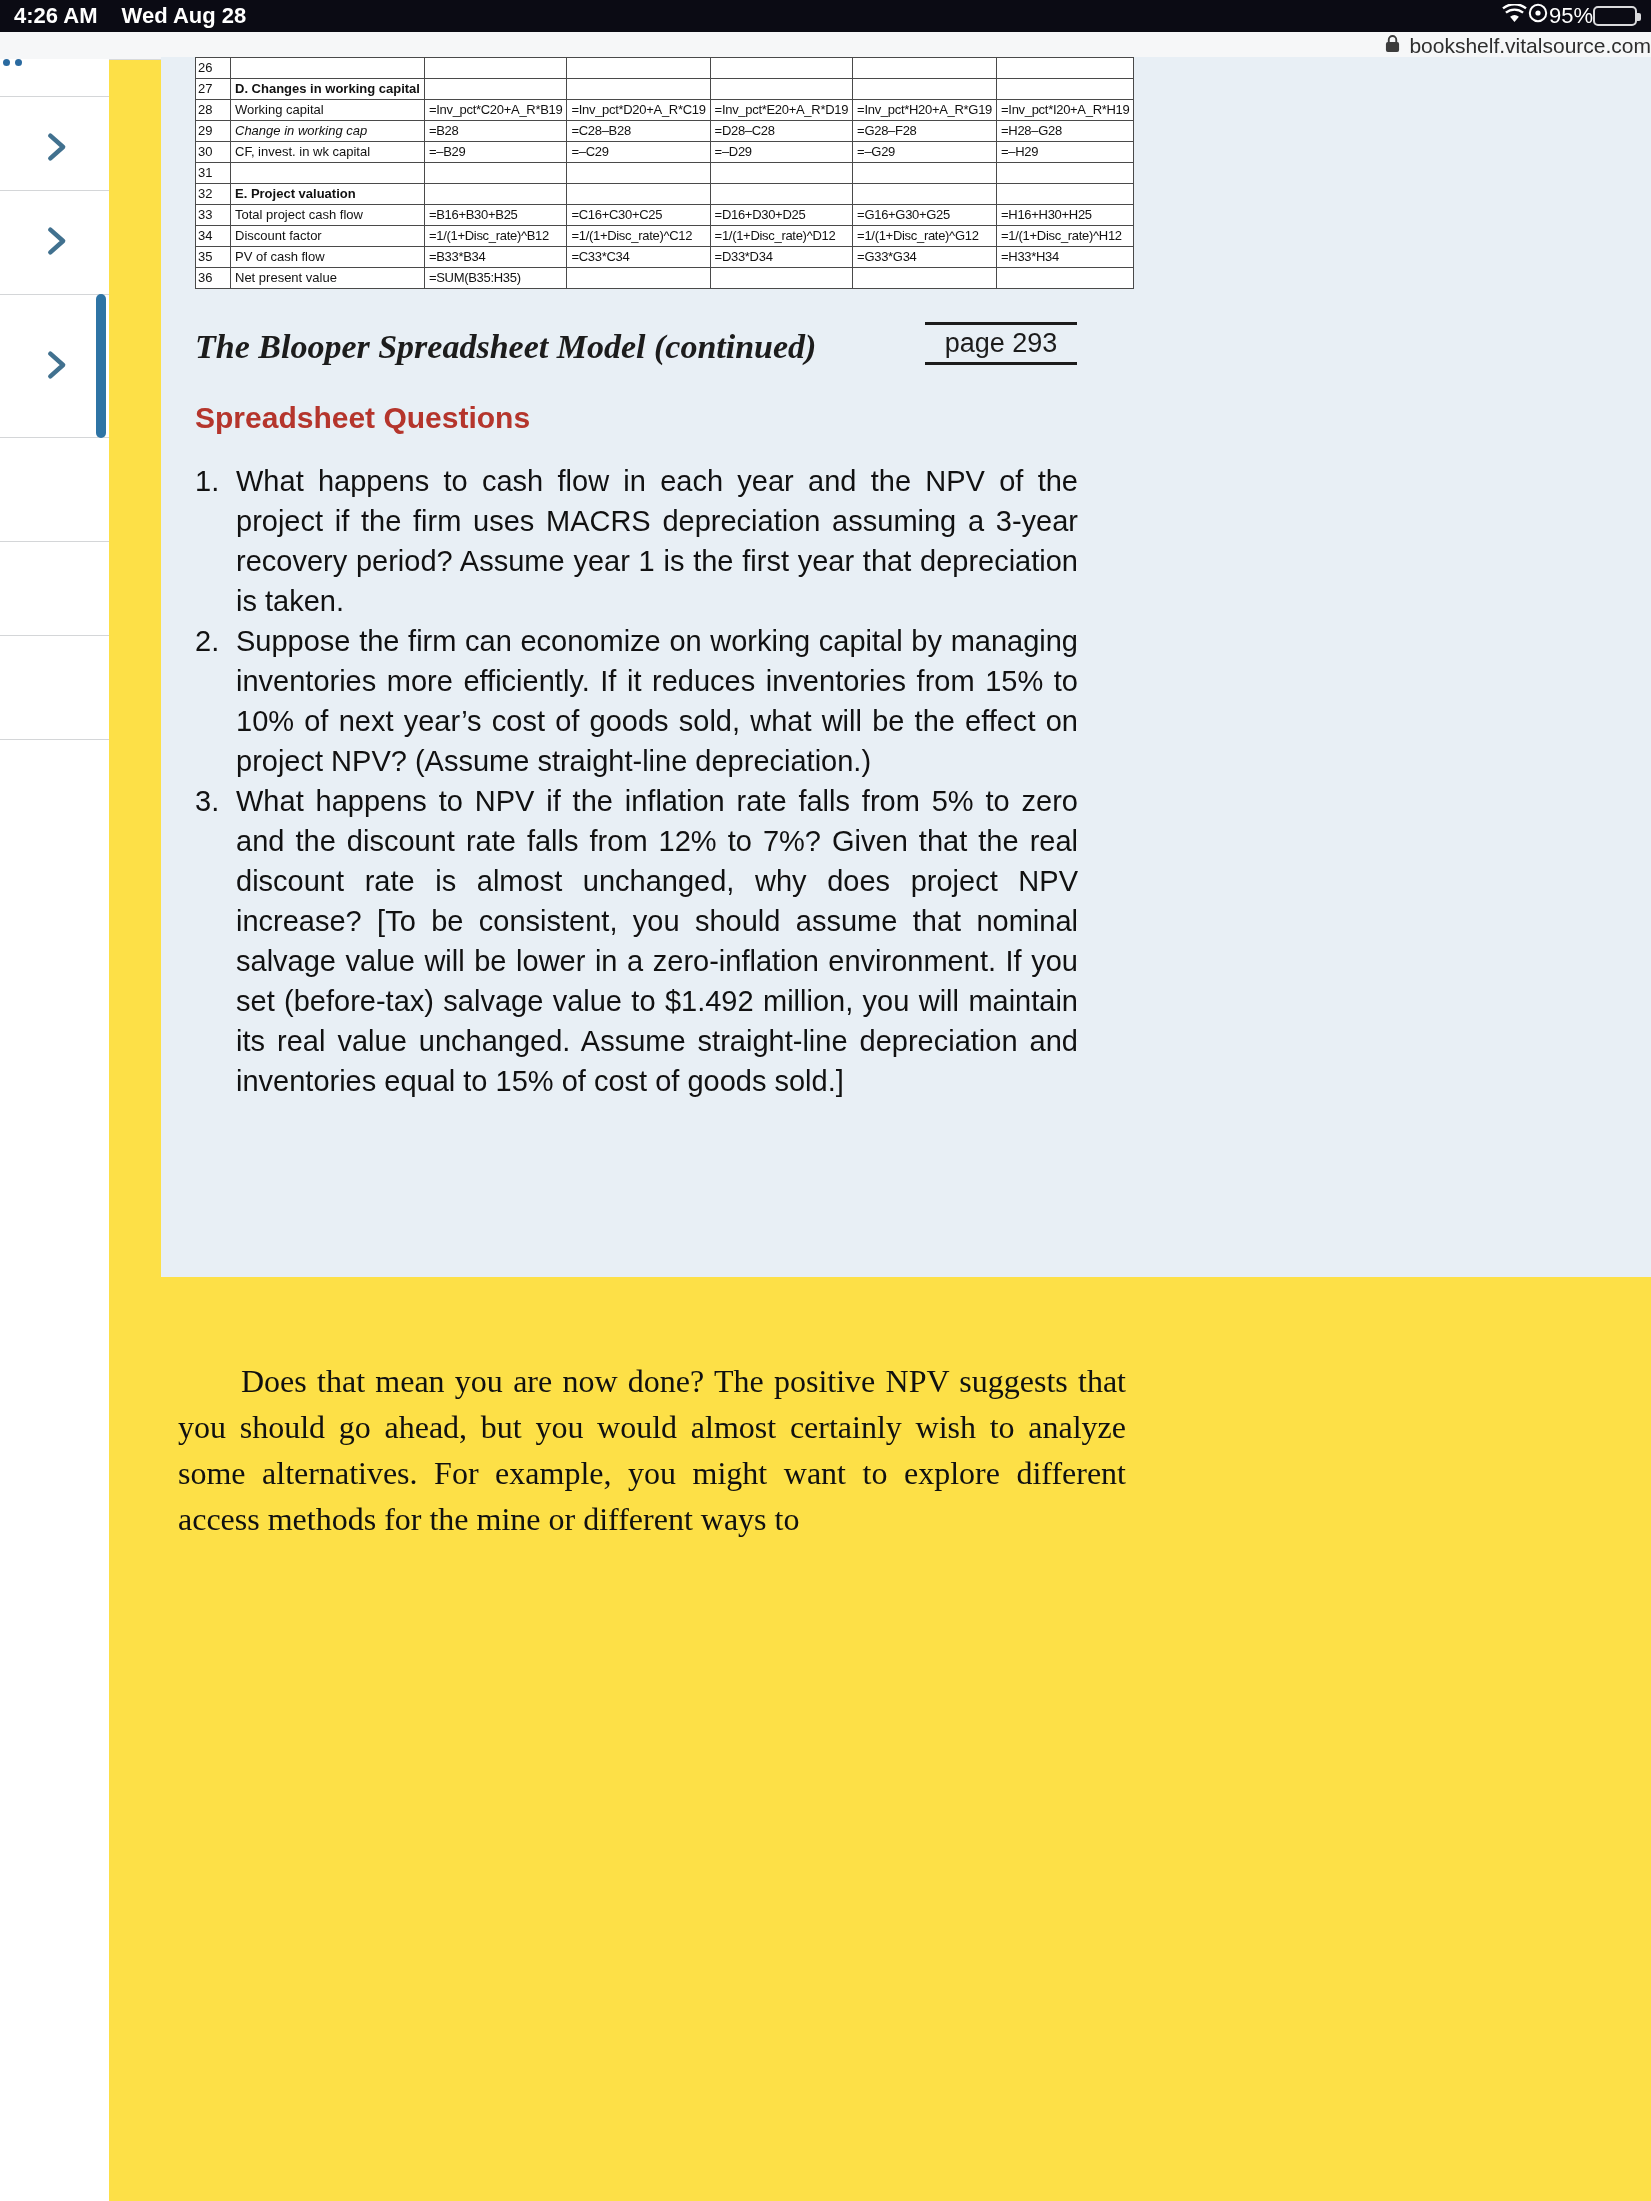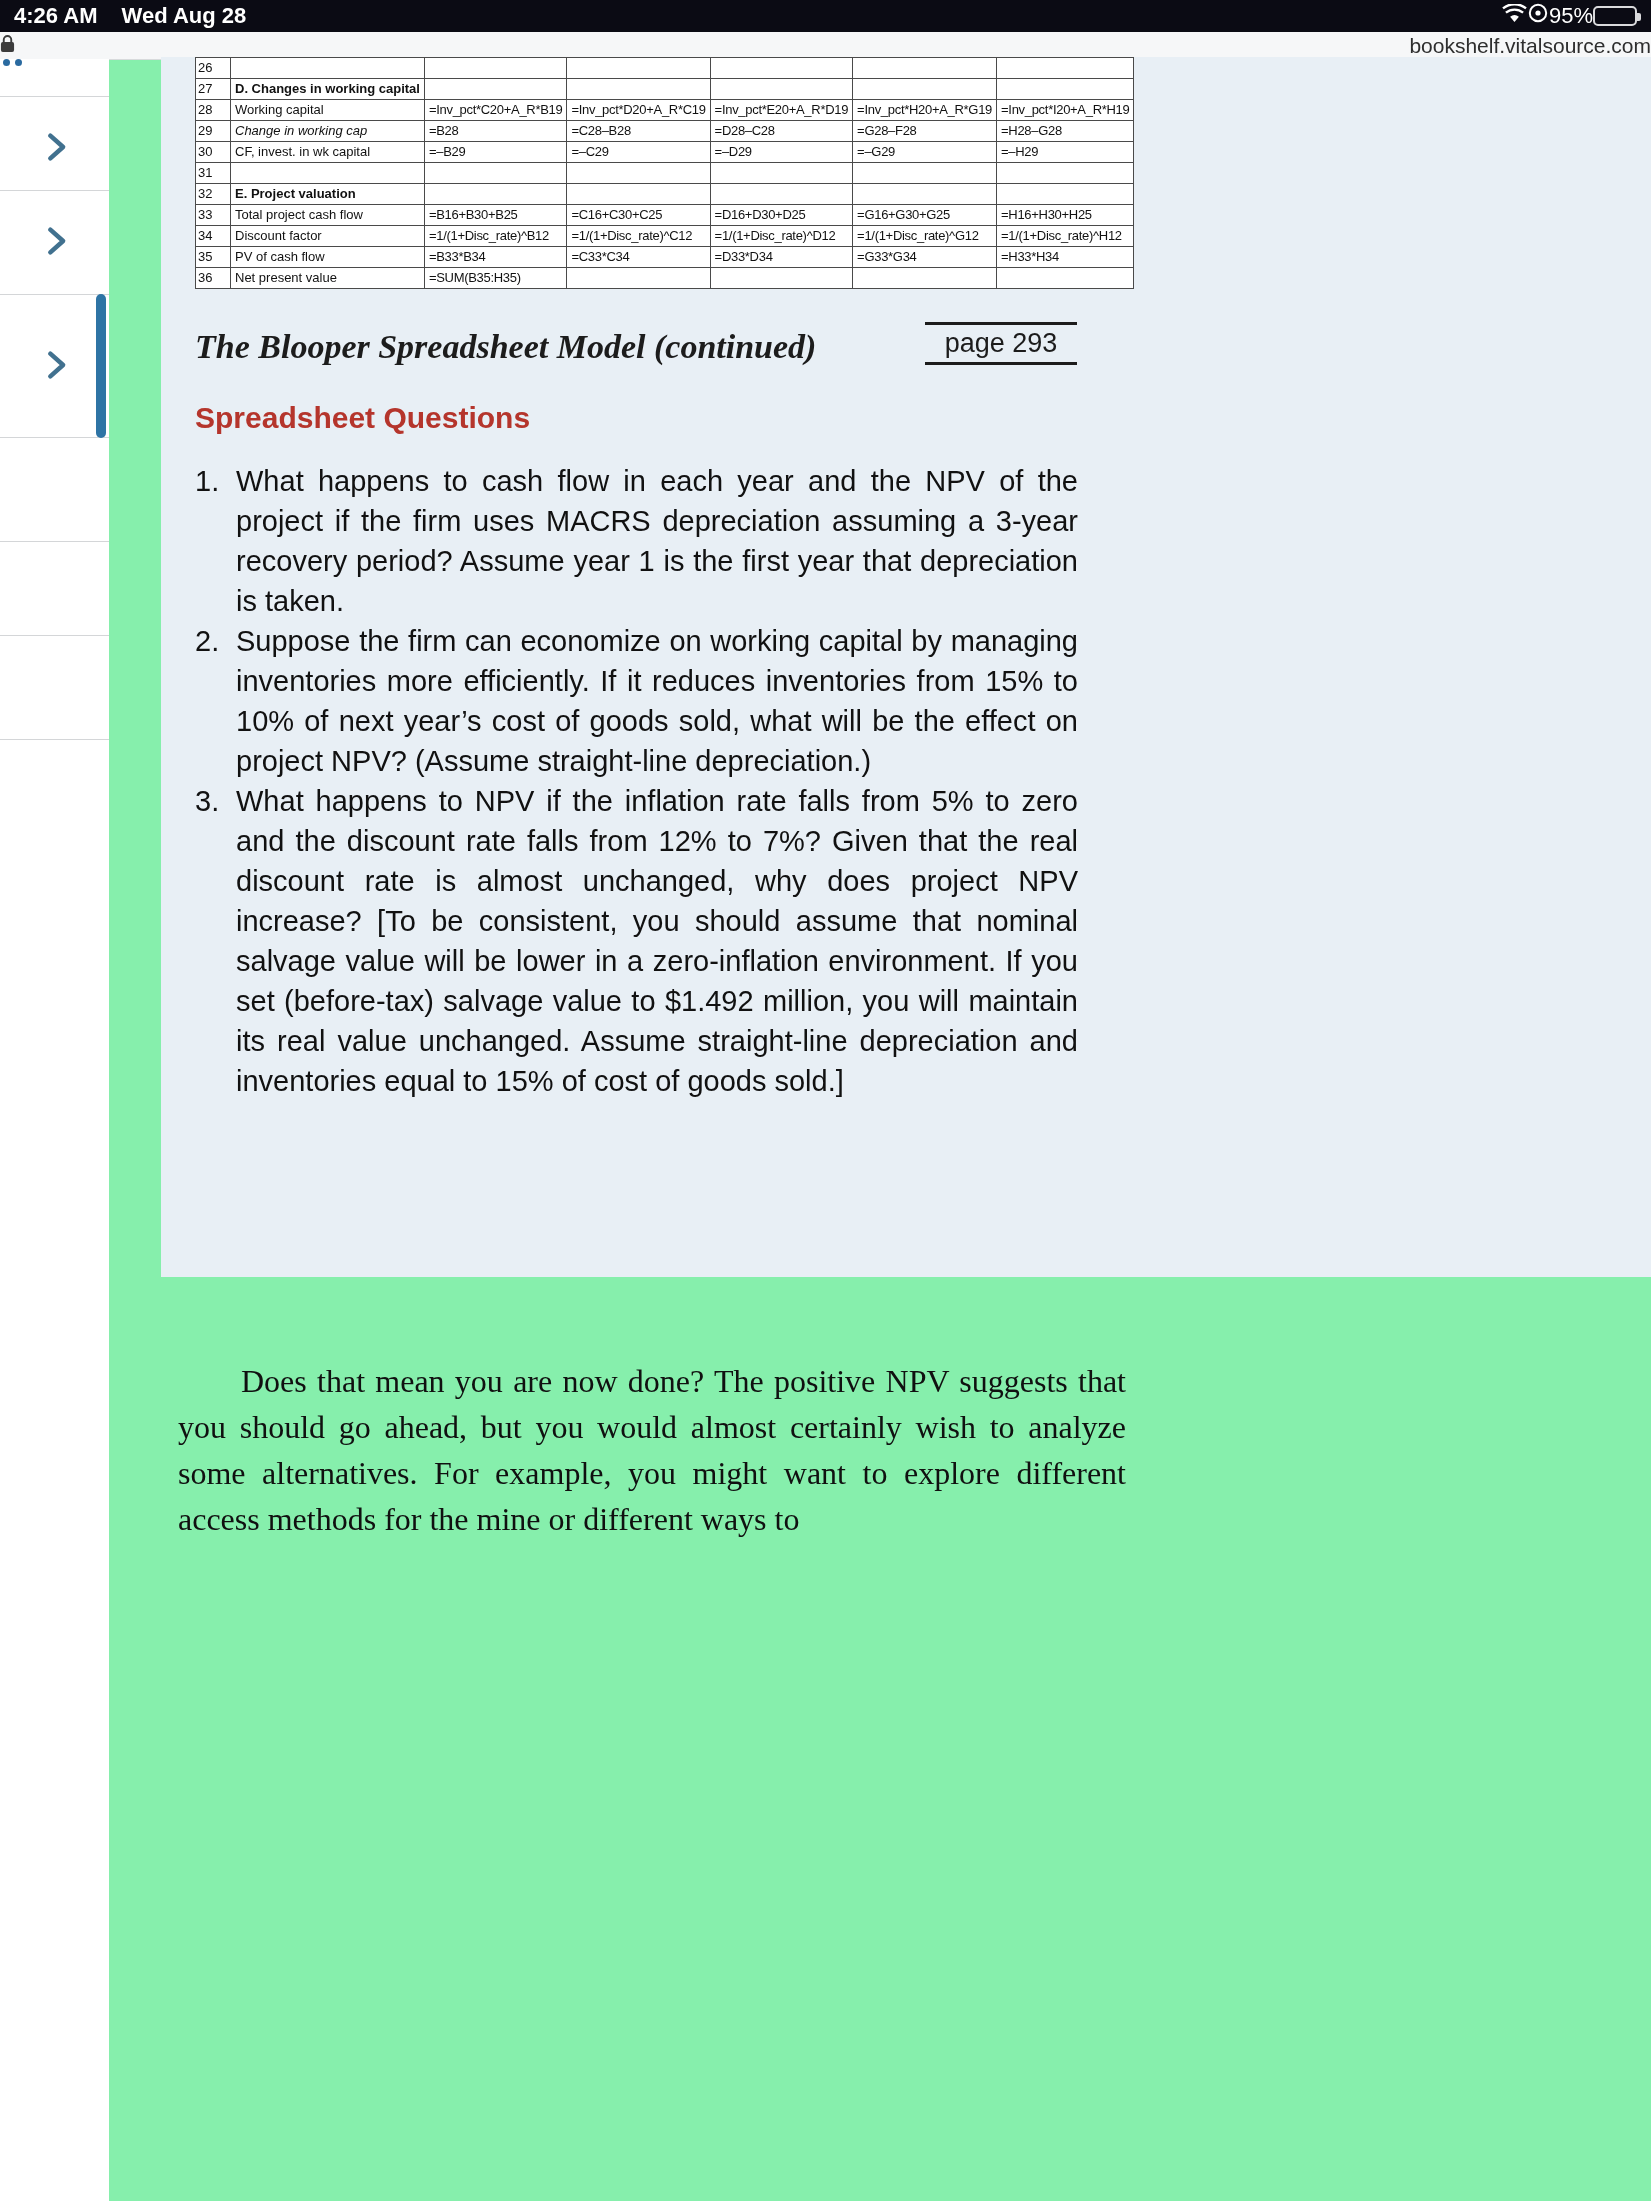--- a/index.html
+++ b/index.html
@@ -1,36 +1,36 @@
 <!DOCTYPE html>
 <html><head>
 <meta charset="utf-8">
 <style>
   * { margin:0; padding:0; box-sizing:border-box; }
   html,body { background:#ffffff; }
   .screen{
     position:relative; width:1651px; height:2202px; overflow:hidden;
-    background:#86efac; font-family:"Liberation Sans", sans-serif; color:#111;
+    background:#fde047; font-family:"Liberation Sans", sans-serif; color:#111;
   }
   
   .status-bar{
     position:absolute; top:0; left:0; width:100%; height:32px;
     background:#0b0b14; color:#fff; display:flex; justify-content:space-between;
     align-items:center; padding:0 14px; font-size:22px; font-weight:600;
   }
   .sb-left{ display:flex; gap:24px; align-items:center; }
   .sb-right{ display:flex; align-items:center; font-weight:500; }
   .battery{ position:relative; width:44px; height:20px; border:2px solid rgba(255,255,255,.85); border-radius:5px; padding:2px; }
   .battery .fill{ height:100%; width:88%; background:#fff; border-radius:2px; }
   .battery .nub{ position:absolute; right:-6px; top:5px; width:4px; height:8px; background:rgba(255,255,255,.85); border-radius:0 2px 2px 0; }
   
   .browser-bar{
     position:absolute; top:32px; left:0; width:100%; height:28px;
     background:#f6f7f8; border-bottom:1px solid #d8dadc;
-    display:flex; align-items:center; justify-content:space-between; gap:9px;
+    display:flex; align-items:center; justify-content:flex-end; gap:9px;
     color:#2e2e2e; font-size:21px;
   }
   
   .sidebar{ position:absolute; top:59px; left:0; width:109px; bottom:0; background:#fff; }
   .divider{ position:absolute; left:0; width:109px; height:1px; background:#d4d6d8; }
   .chev{ position:absolute; left:38px; width:36px; height:36px; background:none; border:none; cursor:pointer; }
   .scroll-indicator{ position:absolute; left:96px; width:10px; height:144px; background:#2e74a5; border-radius:5px; }
   .dots{ position:absolute; top:0; left:3px; display:flex; gap:5px; }
   .dots i{ width:7px; height:7px; border-radius:50%; background:#2a6aa0; }
   

